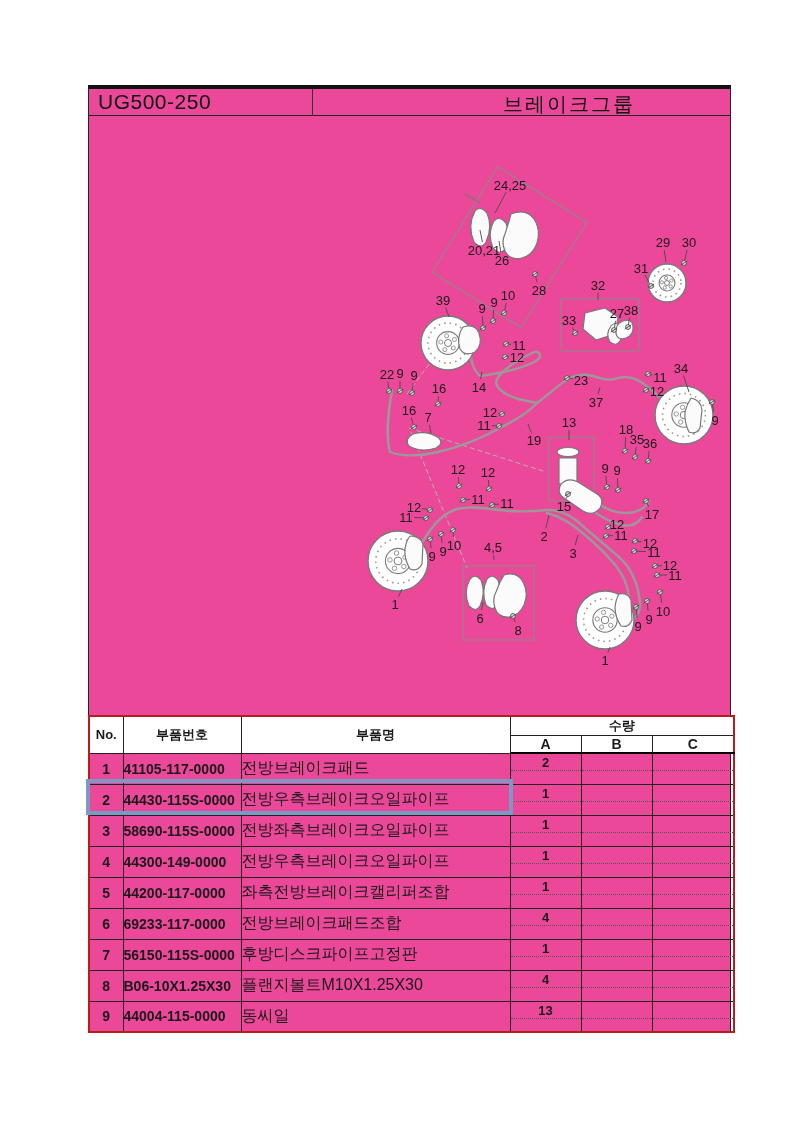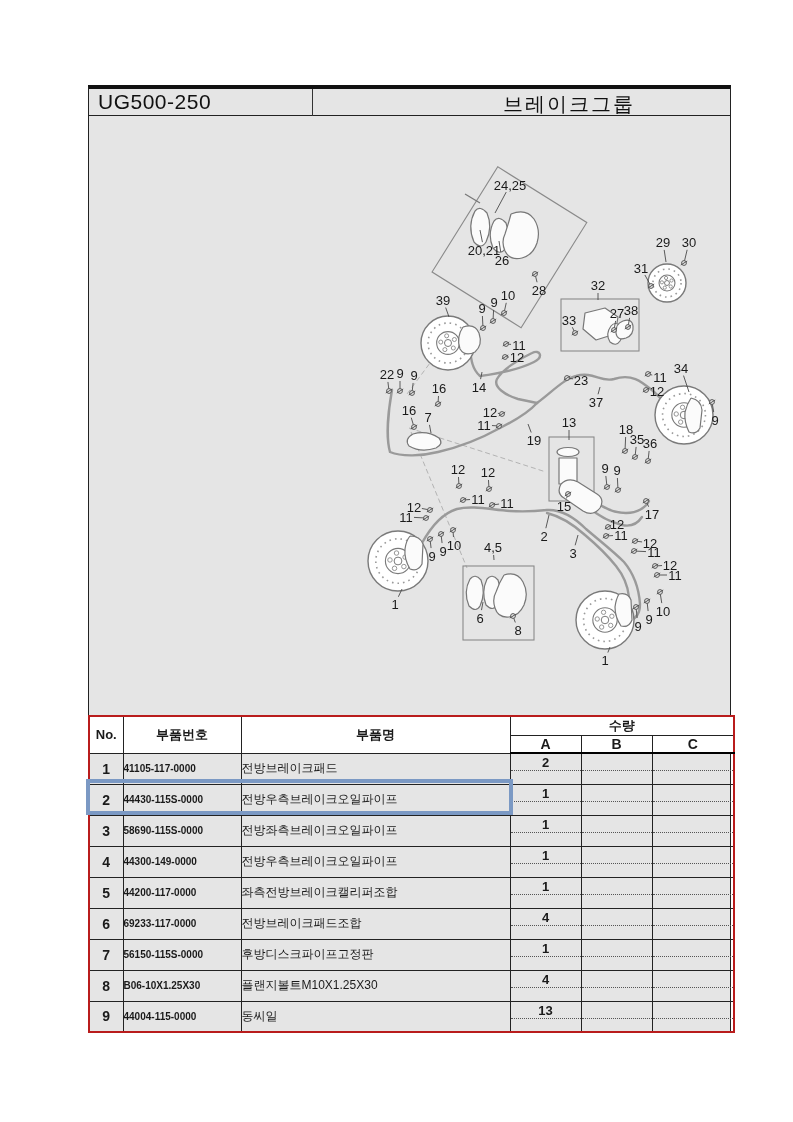--- a/index.html
+++ b/index.html
@@ -1,20 +1,20 @@
 <!DOCTYPE html>
 <html><head>
 <meta charset="utf-8">
 <style>
   html,body{margin:0;padding:0;background:#ffffff;}
   #page{position:relative;width:793px;height:1122px;background:#fff;overflow:hidden;
         font-family:"Liberation Sans","DejaVu Sans",sans-serif;color:#1a1a1a;}
   
   #frame{position:absolute;left:88px;top:85px;width:643px;height:947px;box-sizing:border-box;
-         border:1.2px solid #222;border-top:4px solid #111;background:#e5e5e5;}
+         border:1.2px solid #222;border-top:4px solid #111;background:#ec4899;}
   
   #titlebar{position:absolute;left:0;top:0;width:100%;height:27px;box-sizing:border-box;
             border-bottom:1.5px solid #222;}
   #doc-code{position:absolute;left:9px;top:1px;font-size:21px;letter-spacing:.5px;color:#111;}
   #title-divider{position:absolute;left:223px;top:0;width:1px;height:27px;background:#333;}
   #doc-title{position:absolute;left:380px;top:2px;width:200px;text-align:center;
              font-size:20px;letter-spacing:2px;color:#111;}
   
   #diagram{position:absolute;left:0;top:28px;width:643px;height:598px;}
   
@@ -24,22 +24,22 @@
                overflow:hidden;white-space:nowrap;}
   #parts-table{border:2px solid #b91c1c;}
   #parts-table thead tr.qtyrow th{border-bottom:2.5px solid #000;}
   #parts-table th{font-weight:bold;background:#fff;}
   th.h-qty{font-weight:normal;font-size:13px;text-align:center;padding-right:38px;height:18px;}
   th.h-abc{font-size:14px;height:16px;}
   th.h-no,th.h-pn,th.h-name{font-size:13px;font-weight:normal;}
   th.h-no{font-weight:bold;}
   #parts-table tbody td{height:31px;}
   td.c-no{text-align:center;font-weight:bold;font-size:14px;}
-  td.c-pn{text-align:left;padding-left:7px;font-weight:bold;font-size:10px;}
-  td.c-name{text-align:left;padding-left:6px;font-size:12px;}
+  td.c-pn{text-align:left;padding-left:7px;font-weight:bold;font-size:14px;}
+  td.c-name{text-align:left;padding-left:6px;font-size:16px;}
   td.c-qty{vertical-align:top;}
   .qty-top{height:16px;border-bottom:1px dotted #555;display:flex;align-items:flex-end;
            justify-content:center;font-size:13px;font-weight:bold;line-height:15px;}
   
   #row-highlight{position:absolute;left:-3px;top:689px;width:427px;height:36px;
                  box-sizing:border-box;border:4px solid #7b99c4;pointer-events:none;}
 </style>
 </head>
 <body>
 

